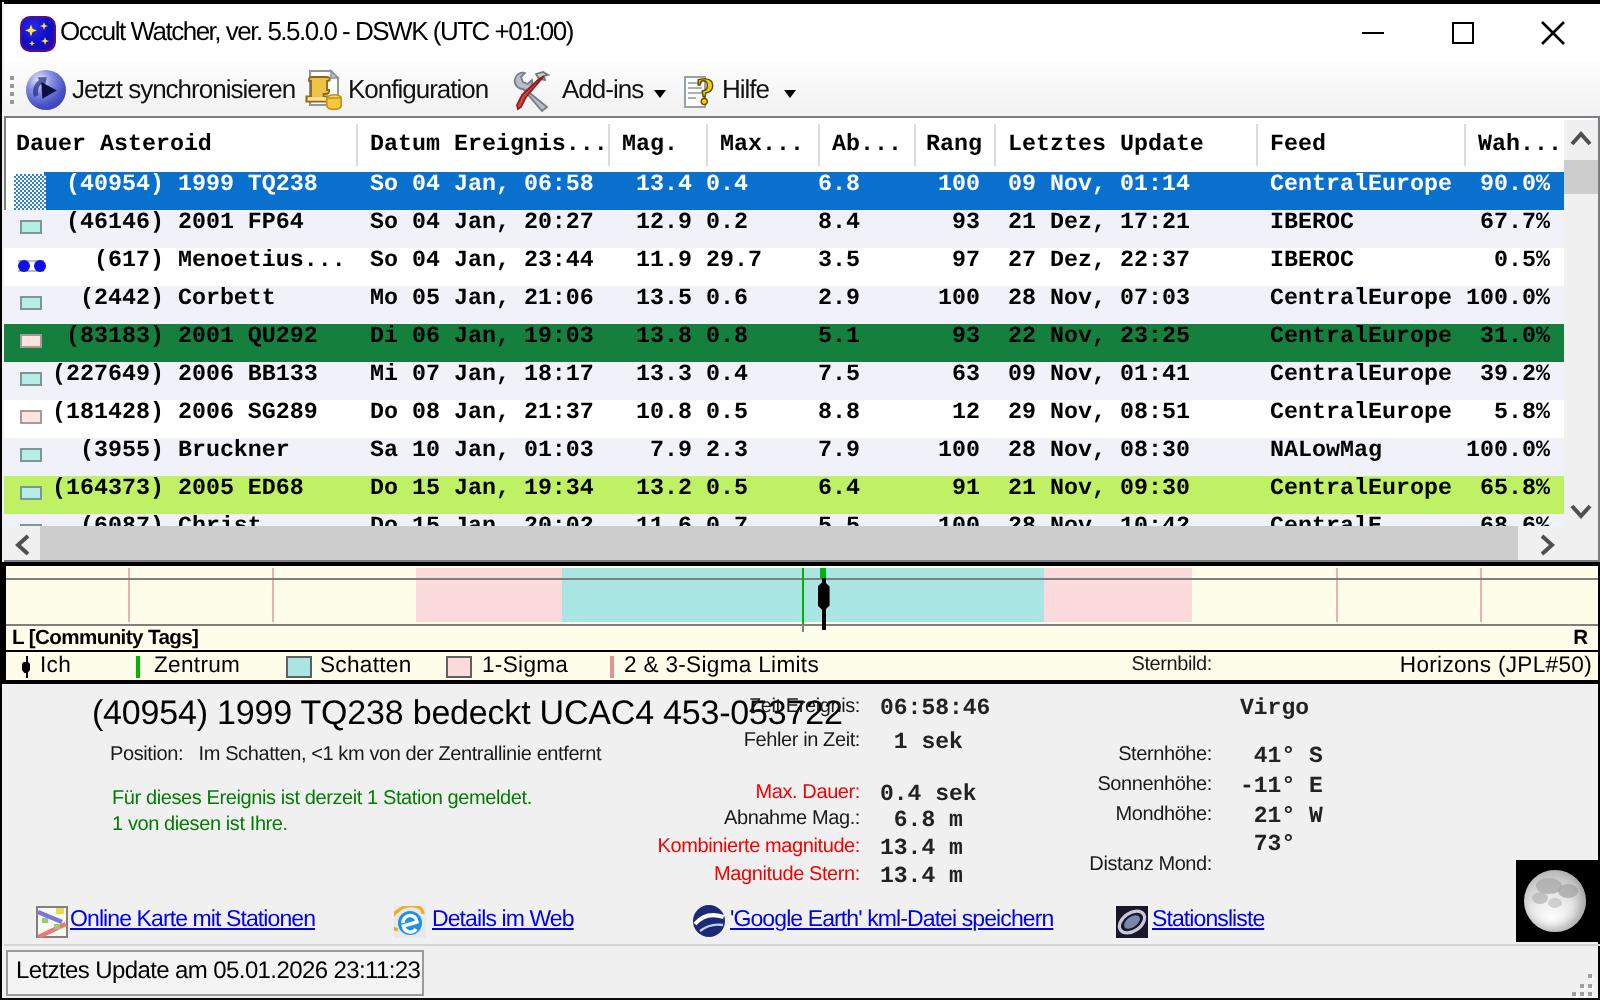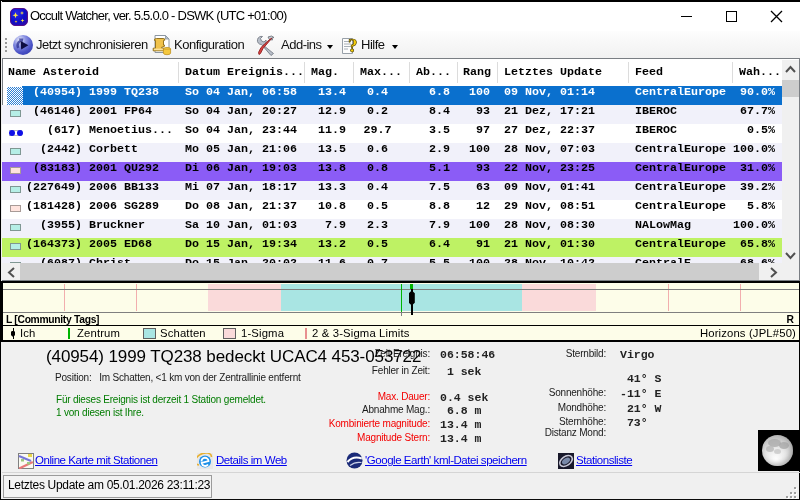--- a/index.html
+++ b/index.html
@@ -20,22 +20,22 @@
   
   #list { left:1px; top:57px; width:798px; height:223px; background:#FFF; border:1px solid #7A7E83; }
   .hsep { top:61px; width:1px; height:21px; background:#DCDCDC; }
   .hdr  { top:59px; height:25px; font:bold 11.67px "Liberation Mono", monospace; color:#000; white-space:pre; line-height:25px; }
   .row { left:1px; width:780px; height:19px; font:bold 11.67px "Liberation Mono", monospace; white-space:pre; line-height:19px; color:#000; }
   .row span { position:absolute; top:0; line-height:12px; }
   .row span.ico { top:5px; }
   .n { left:24px; }
   .d { left:183px; }
   .m { left:302px; width:42px; text-align:right; }
-  .x { left:351px; width:49px; text-align:center; }
-  .a { left:407px; width:41px; text-align:right; }
+  .x { left:351px; width:49px; text-align:left; }
+  .a { left:407px; width:41px; }
   .g { left:455px; width:33px; text-align:right; }
   .l { left:502px; }
   .f { left:633px; }
   .w { left:730px; width:43px; text-align:right; }
   .ico { left:8px; top:5px; width:11px; height:7px; border:1px solid #7F9793; }
   .teal { background:#B5EEE6; }
   .pink { background:#FFE4DE; border-color:#A89B97;}
   
   .sbtrack { background:#F0F0F0; }
   .thumb { background:#CDCDCD; }
@@ -117,21 +117,21 @@
   <svg class="abs" style="left:340px;top:35px;" width="20" height="20">
     <path d="M1.5 2.5 H11.5 V17.5 H1.5 Z" fill="#FDFDFD" stroke="#98A0A8" stroke-width="1"></path>
     <path d="M3 5.5 H10 M3 8 H10 M3 10.5 H10 M3 13 H7" stroke="#A8B0B8" stroke-width="1"></path>
     <text x="7" y="16" font-family="Liberation Serif,serif" font-size="19" font-weight="bold" fill="#F5CE0A" stroke="#584800" stroke-width="0.7">?</text>
   </svg>
   <div class="abs tbtxt" style="left:360px;">Hilfe</div>
   <div class="abs darr" style="left:391px;"></div>
 
   <div class="abs" id="list"></div>
 
-  <div class="abs hdr" style="left:7px;">Name Asteroid</div>
+  <div class="abs hdr" style="left:7px;">Dauer Asteroid</div>
   <div class="abs hdr" style="left:184px;">Datum Ereignis...</div>
   <div class="abs hdr" style="left:310px;">Mag.</div>
   <div class="abs hdr" style="left:359px;">Max...</div>
   <div class="abs hdr" style="left:415px;">Ab...</div>
   <div class="abs hdr" style="left:462px;">Rang</div>
   <div class="abs hdr" style="left:503px;">Letztes Update</div>
   <div class="abs hdr" style="left:634px;">Feed</div>
   <div class="abs hdr" style="left:738px;">Wah...</div>
   <div class="abs hsep" style="left:177px;"></div>
   <div class="abs hsep" style="left:303px;"></div>
@@ -154,39 +154,39 @@
   <div class="abs row" style="top:123px;background:#FFF;">
     <span class="abs" style="left:7px;top:5.5px;width:13px;height:6px;border-top:1px solid #BBB;border-bottom:1px solid #BBB;"></span>
     <span class="abs" style="left:7px;top:5.5px;width:6px;height:6px;border-radius:50%;background:#1010E8;"></span>
     <span class="abs" style="left:15px;top:5.5px;width:6px;height:6px;border-radius:50%;background:#1010E8;"></span>
     <span class="n">   (617) Menoetius...</span><span class="d">So 04 Jan, 23:44</span><span class="m">11.9</span><span class="x">29.7</span><span class="a">3.5</span><span class="g">97</span><span class="l">27 Dez, 22:37</span><span class="f">IBEROC</span><span class="w">0.5%</span>
   </div>
   <div class="abs row" style="top:142px;background:#F1F1FA;">
     <span class="ico teal"></span>
     <span class="n">  (2442) Corbett</span><span class="d">Mo 05 Jan, 21:06</span><span class="m">13.5</span><span class="x">0.6</span><span class="a">2.9</span><span class="g">100</span><span class="l">28 Nov, 07:03</span><span class="f">CentralEurope</span><span class="w">100.0%</span>
   </div>
-  <div class="abs row" style="top:161px;background:#8b5cf6;text-decoration:underline;">
+  <div class="abs row" style="top:161px;background:#15803d;text-decoration:underline;">
     <span class="ico pink"></span>
     <span class="n"> (83183) 2001 QU292</span><span class="d">Di 06 Jan, 19:03</span><span class="m">13.8</span><span class="x">0.8</span><span class="a">5.1</span><span class="g">93</span><span class="l">22 Nov, 23:25</span><span class="f">CentralEurope</span><span class="w">31.0%</span>
   </div>
   <div class="abs row" style="top:180px;background:#F1F1FA;">
     <span class="ico teal"></span>
     <span class="n">(227649) 2006 BB133</span><span class="d">Mi 07 Jan, 18:17</span><span class="m">13.3</span><span class="x">0.4</span><span class="a">7.5</span><span class="g">63</span><span class="l">09 Nov, 01:41</span><span class="f">CentralEurope</span><span class="w">39.2%</span>
   </div>
   <div class="abs row" style="top:199px;background:#FFF;">
     <span class="ico pink"></span>
     <span class="n">(181428) 2006 SG289</span><span class="d">Do 08 Jan, 21:37</span><span class="m">10.8</span><span class="x">0.5</span><span class="a">8.8</span><span class="g">12</span><span class="l">29 Nov, 08:51</span><span class="f">CentralEurope</span><span class="w">5.8%</span>
   </div>
   <div class="abs row" style="top:218px;background:#F1F1FA;">
     <span class="ico teal"></span>
     <span class="n">  (3955) Bruckner</span><span class="d">Sa 10 Jan, 01:03</span><span class="m">7.9</span><span class="x">2.3</span><span class="a">7.9</span><span class="g">100</span><span class="l">28 Nov, 08:30</span><span class="f">NALowMag</span><span class="w">100.0%</span>
   </div>
   <div class="abs row" style="top:237px;background:#bef264;">
     <span class="ico teal"></span>
-    <span class="n">(164373) 2005 ED68</span><span class="d">Do 15 Jan, 19:34</span><span class="m">13.2</span><span class="x">0.5</span><span class="a">6.4</span><span class="g">91</span><span class="l">21 Nov, 01:30</span><span class="f">CentralEurope</span><span class="w">65.8%</span>
+    <span class="n">(164373) 2005 ED68</span><span class="d">Do 15 Jan, 19:34</span><span class="m">13.2</span><span class="x">0.5</span><span class="a">6.4</span><span class="g">91</span><span class="l">21 Nov, 09:30</span><span class="f">CentralEurope</span><span class="w">65.8%</span>
   </div>
   <div class="abs row" style="top:256px;background:#F1F1FA;height:6px;overflow:hidden;">
     <span class="ico teal"></span>
     <span class="n">  (6087) Christ...</span><span class="d">Do 15 Jan, 20:02</span><span class="m">11.6</span><span class="x">0.7</span><span class="a">5.5</span><span class="g">100</span><span class="l">28 Nov, 10:42</span><span class="f">CentralE...</span><span class="w">68.6%</span>
   </div>
 
   <div class="abs sbtrack" style="left:781px;top:59px;width:17px;height:203px;"></div>
   <svg class="abs" style="left:784px;top:64px;" width="11" height="9">
       <path d="M1 7 L5.5 2 L10 7" stroke="#505050" stroke-width="2" fill="none"></path>
     </svg>
@@ -249,23 +249,23 @@
   <div class="abs val" style="left:439px;top:364px;"> 1 sek</div>
   <div class="abs lbl rlbl red" style="left:329px;top:390px;width:100px;">Max. Dauer:</div>
   <div class="abs val red" style="left:439px;top:390px;">0.4 sek</div>
   <div class="abs lbl rlbl" style="left:329px;top:403px;width:100px;">Abnahme Mag.:</div>
   <div class="abs val" style="left:439px;top:403px;"> 6.8 m</div>
   <div class="abs lbl rlbl red" style="left:289px;top:417px;width:140px;">Kombinierte magnitude:</div>
   <div class="abs val red" style="left:439px;top:417px;">13.4 m</div>
   <div class="abs lbl rlbl red" style="left:289px;top:431px;width:140px;">Magnitude Stern:</div>
   <div class="abs val red" style="left:439px;top:431px;">13.4 m</div>
 
-  <div class="abs lbl rlbl" style="left:505px;top:347px;width:100px;">Sternbild:</div>
+  <div class="abs lbl rlbl" style="left:505px;top:326px;width:100px;">Sternbild:</div>
   <div class="abs val" style="left:619px;top:347px;">Virgo</div>
-  <div class="abs lbl rlbl" style="left:505px;top:371px;width:100px;margin-top:44px;">Sternhöhe:</div>
+  <div class="abs lbl rlbl" style="left:505px;top:371px;width:100px;">Sternhöhe:</div>
   <div class="abs val" style="left:619px;top:371px;"> 41° S</div>
   <div class="abs lbl rlbl" style="left:505px;top:386px;width:100px;">Sonnenhöhe:</div>
   <div class="abs val" style="left:619px;top:386px;">-11° E</div>
   <div class="abs lbl rlbl" style="left:505px;top:401px;width:100px;">Mondhöhe:</div>
   <div class="abs val" style="left:619px;top:401px;"> 21° W</div>
   <div class="abs lbl rlbl" style="left:505px;top:426px;width:100px;">Distanz Mond:</div>
   <div class="abs val" style="left:619px;top:415px;"> 73°</div>
 
   <div class="abs" style="left:757px;top:429px;width:41px;height:41px;background:#000;">
     <div style="position:absolute;left:4px;top:5px;width:31px;height:31px;border-radius:50%;

